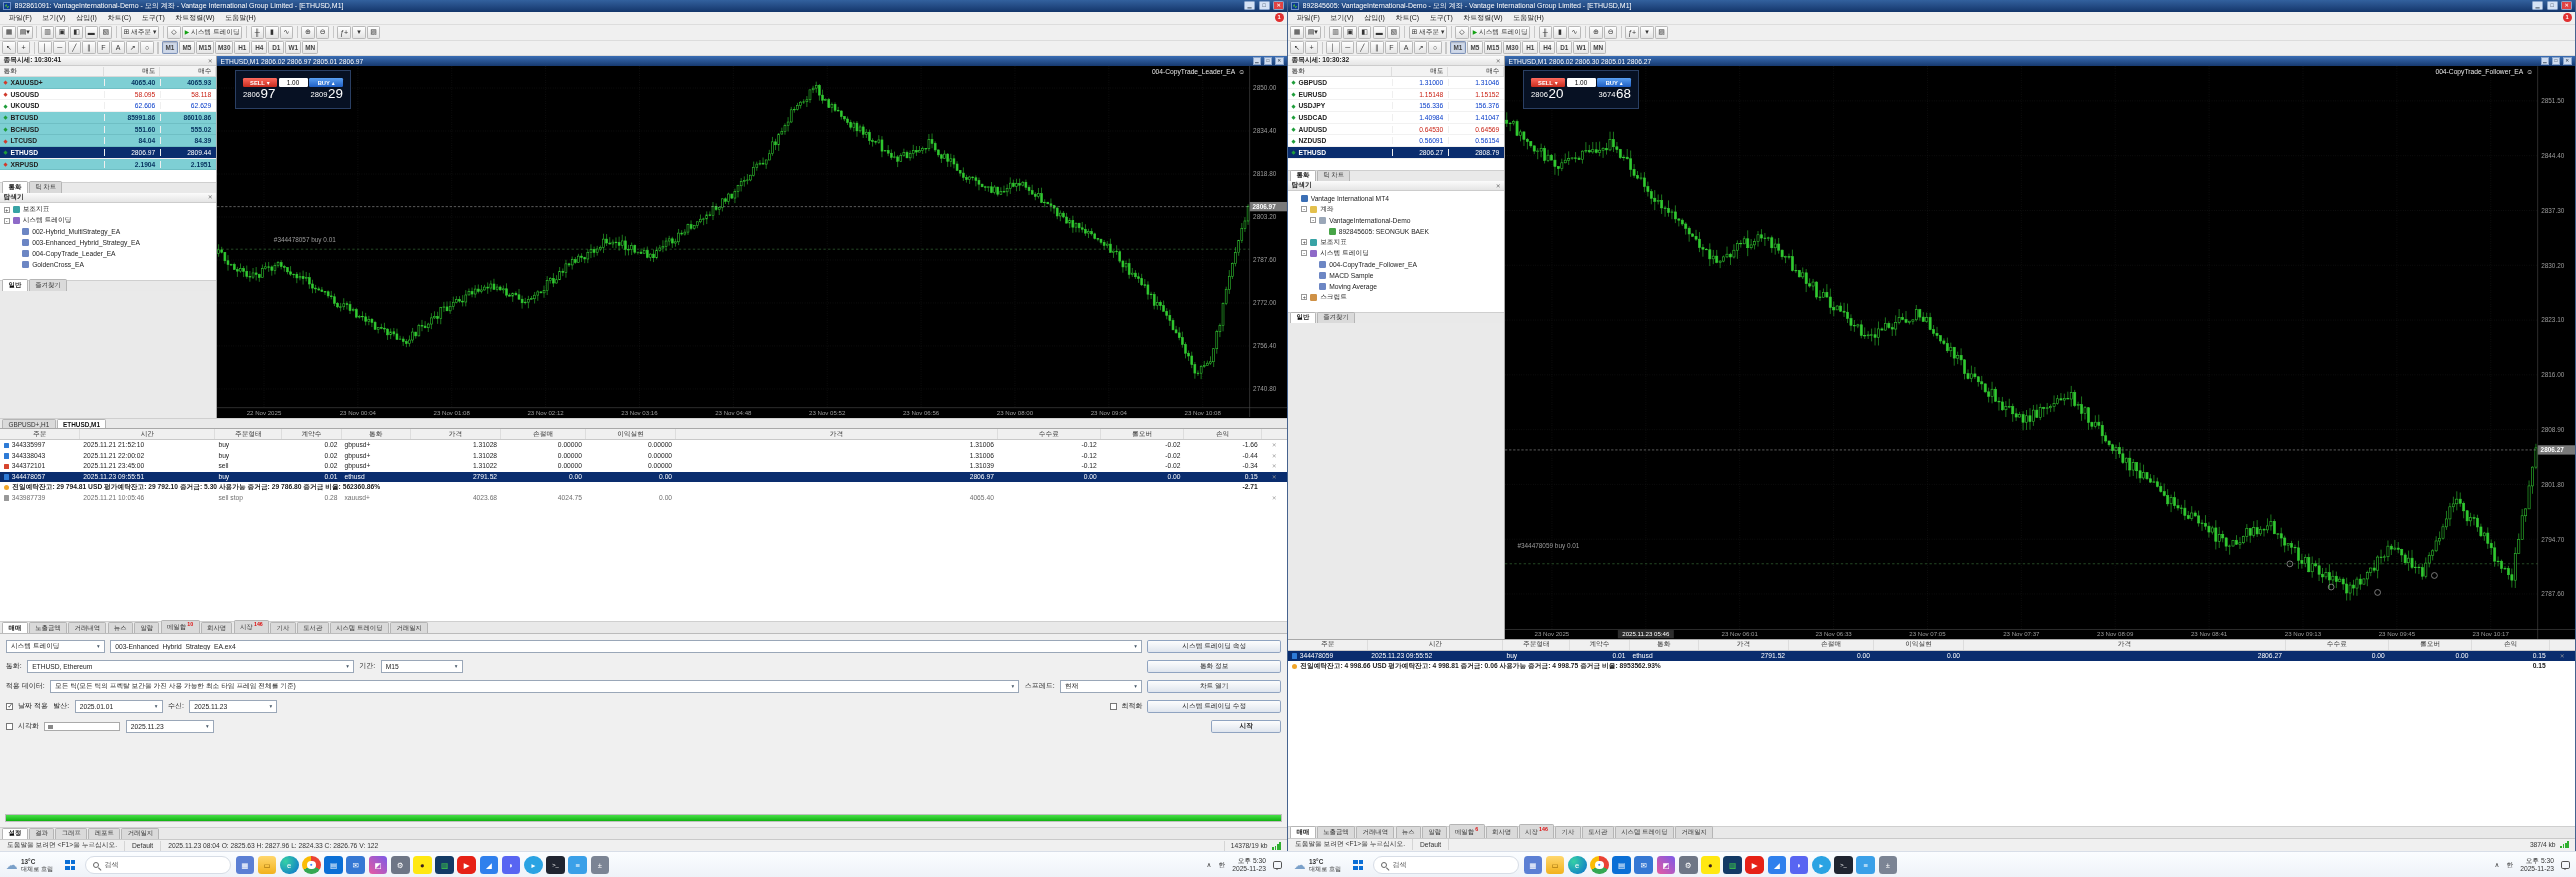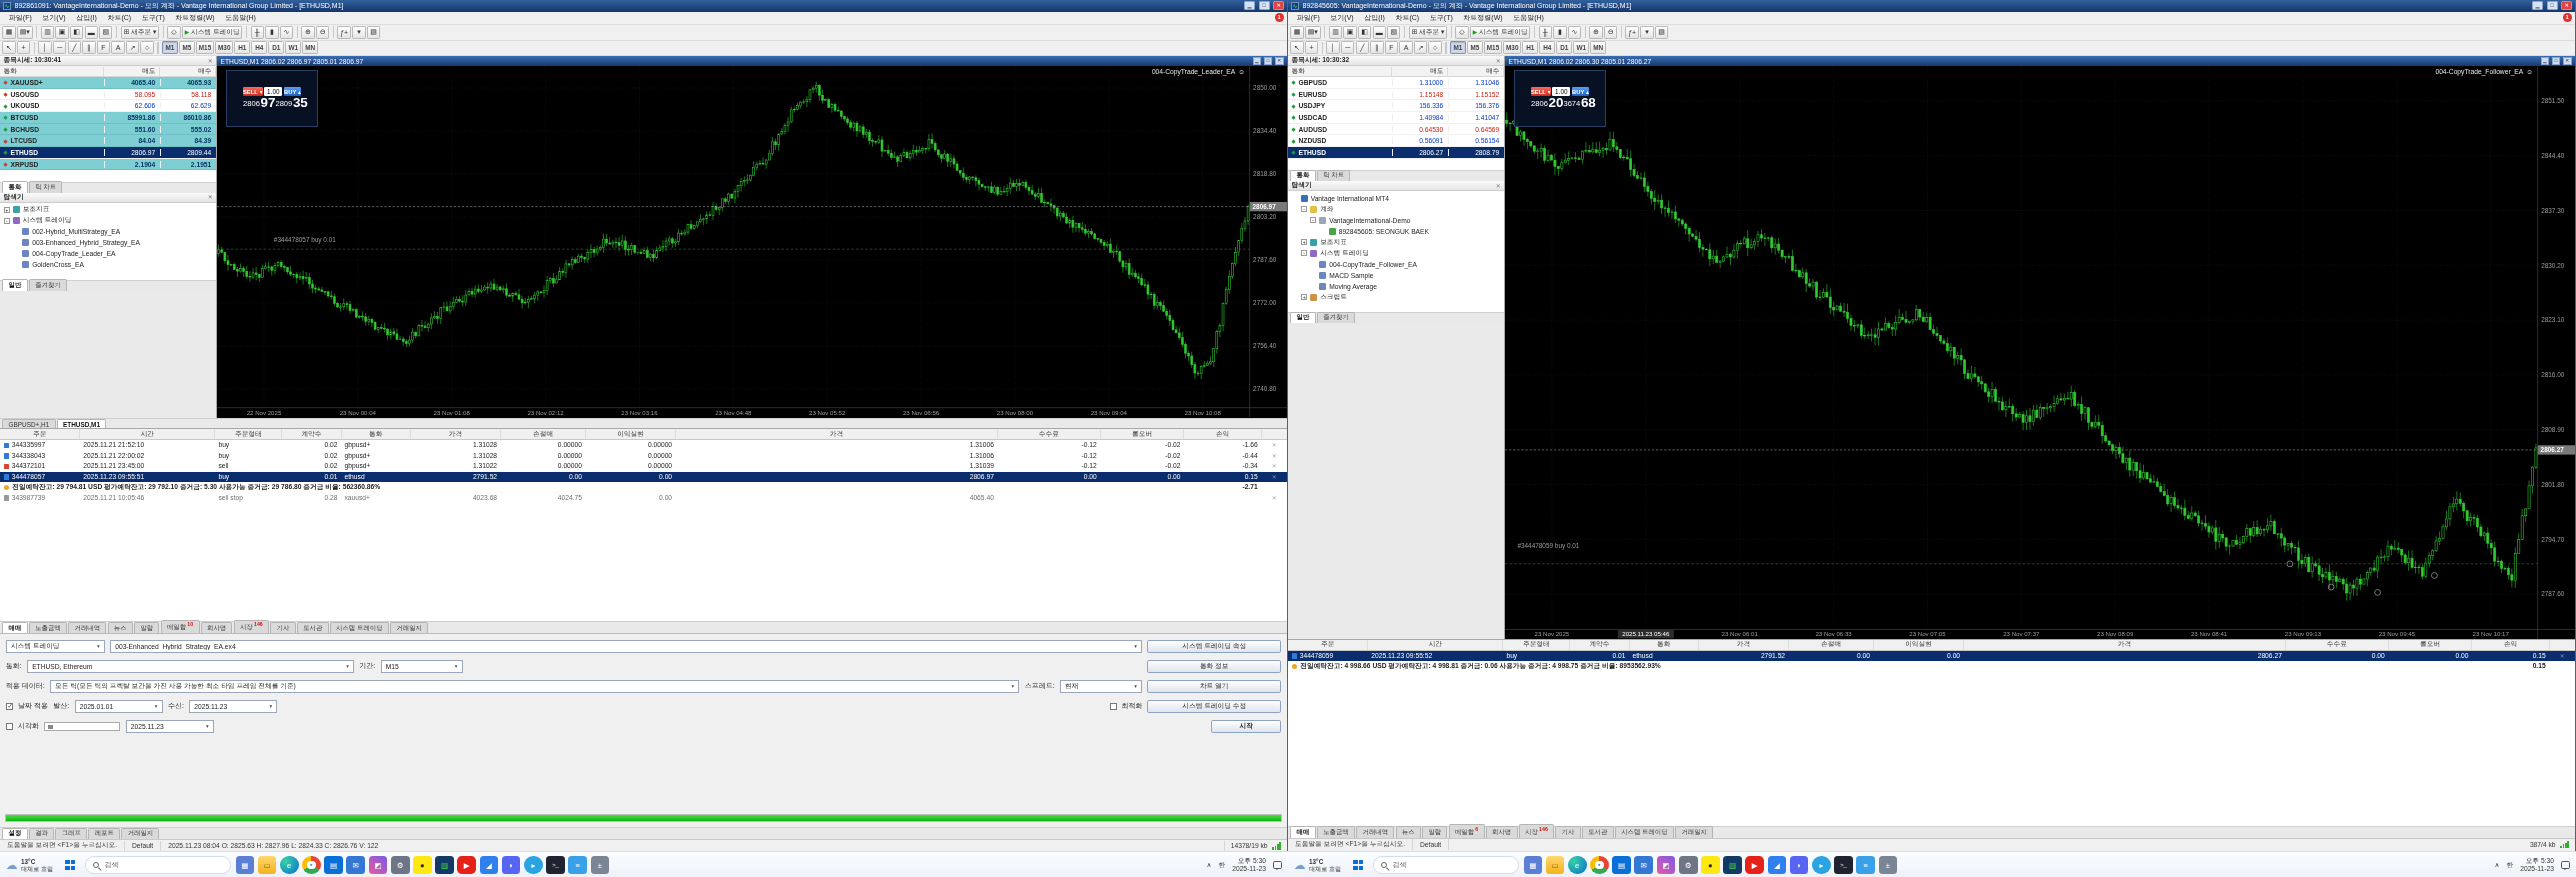--- a/index.html
+++ b/index.html
@@ -70,30 +70,30 @@
   .left-filler{flex:1;background:#eaeaea}
 
   
   .chart-area{flex:1;display:flex;flex-direction:column;min-width:0}
   .chart-titlebar{height:10.5px;background:linear-gradient(180deg,#3a6db3,#16396f);color:#fff;display:flex;align-items:center;font-size:6.7px;padding:0 3.5px;gap:2.3px}
   .chart-title-text{flex:1;white-space:nowrap;overflow:hidden}
   .cwin-btn{width:8.8px;height:7.6px;background:#cfdcf0;border:0.6px solid #8aa5cc;font-size:4.7px;line-height:6.4px;text-align:center;color:#123}
   .chart-body{flex:1;position:relative;background:#000;overflow:hidden}
   .chart-svg{position:absolute;inset:0;font-family:"Liberation Sans","DejaVu Sans",sans-serif}
   .ea-label{position:absolute;top:1.8px;right:42px;color:#e8e8e8;font-size:6.7px;display:flex;gap:2.9px;align-items:center}
-  .oneclick{position:absolute;top:3.5px;left:9px;width:92px;background:rgba(8,18,38,.92);border:0.6px solid #2a3f63;padding:16px;color:#fff}
+  .oneclick{position:absolute;top:3.5px;left:18px;width:116px;background:rgba(8,18,38,.92);border:0.6px solid #2a3f63;padding:7px;color:#fff}
   .oc-row1{display:flex;gap:1.8px;align-items:center}
   .oc-btn{flex:1;height:9.3px;font-size:5.8px;font-weight:bold;color:#fff;display:flex;align-items:center;justify-content:center;border-radius:1.2px;gap:1.8px}
   .oc-sellbtn{background:linear-gradient(#ff6a5e,#c62c1e)}
   .oc-buybtn{background:linear-gradient(#5aa0f2,#1f5fc4)}
   .oc-lot{width:29px;height:9.3px;background:#fff;color:#000;font-size:6.4px;display:flex;align-items:center;justify-content:center;border-radius:1.2px}
   .oc-prices{display:flex;justify-content:space-between;margin-top:1.2px}
   .oc-price{display:flex;align-items:flex-end;gap:0.6px}
   .oc-small{font-size:7.6px;line-height:11.7px}
-  .oc-big{font-size:13.4px;font-weight:bold;line-height:12.3px}
+  .oc-big{font-size:13.4px;font-weight:normal;line-height:12.3px}
 
   
   .terminal-wrap{background:#fff;border-top:0.6px solid #a8a8a8;overflow:hidden}
   #win0 .terminal-wrap{height:193px}
   #win1 .terminal-wrap{height:187px}
   table.term{width:100%;border-collapse:collapse;table-layout:fixed;font-size:6.7px}
   .term th{height:10.5px;background:#f0f0f0;border-right:0.6px solid #ddd;border-bottom:0.6px solid #c9c9c9;font-weight:normal;color:#333;white-space:nowrap;overflow:hidden}
   .term th:last-child{border-right:none}
   .term td{height:10.5px;padding:0 3.5px;white-space:nowrap;overflow:hidden;color:#222;line-height:10.5px}
   .term td.num{text-align:right}
@@ -1193,21 +1193,21 @@
                   <span>▴</span>
                 </span>
           </div>
           <div class="oc-prices">
             <span class="oc-price">
                   <span class="oc-small">2806</span>
                   <span class="oc-big">97</span>
                 </span>
             <span class="oc-price">
                   <span class="oc-small">2809</span>
-                  <span class="oc-big">35</span>
+                  <span class="oc-big">29</span>
                 </span>
           </div>
         </div>
       </div>
     </div>
   </div>
 
   <div class="tabsrow chart-tabs">
 
   <span class="tab">GBPUSD+,H1</span>

